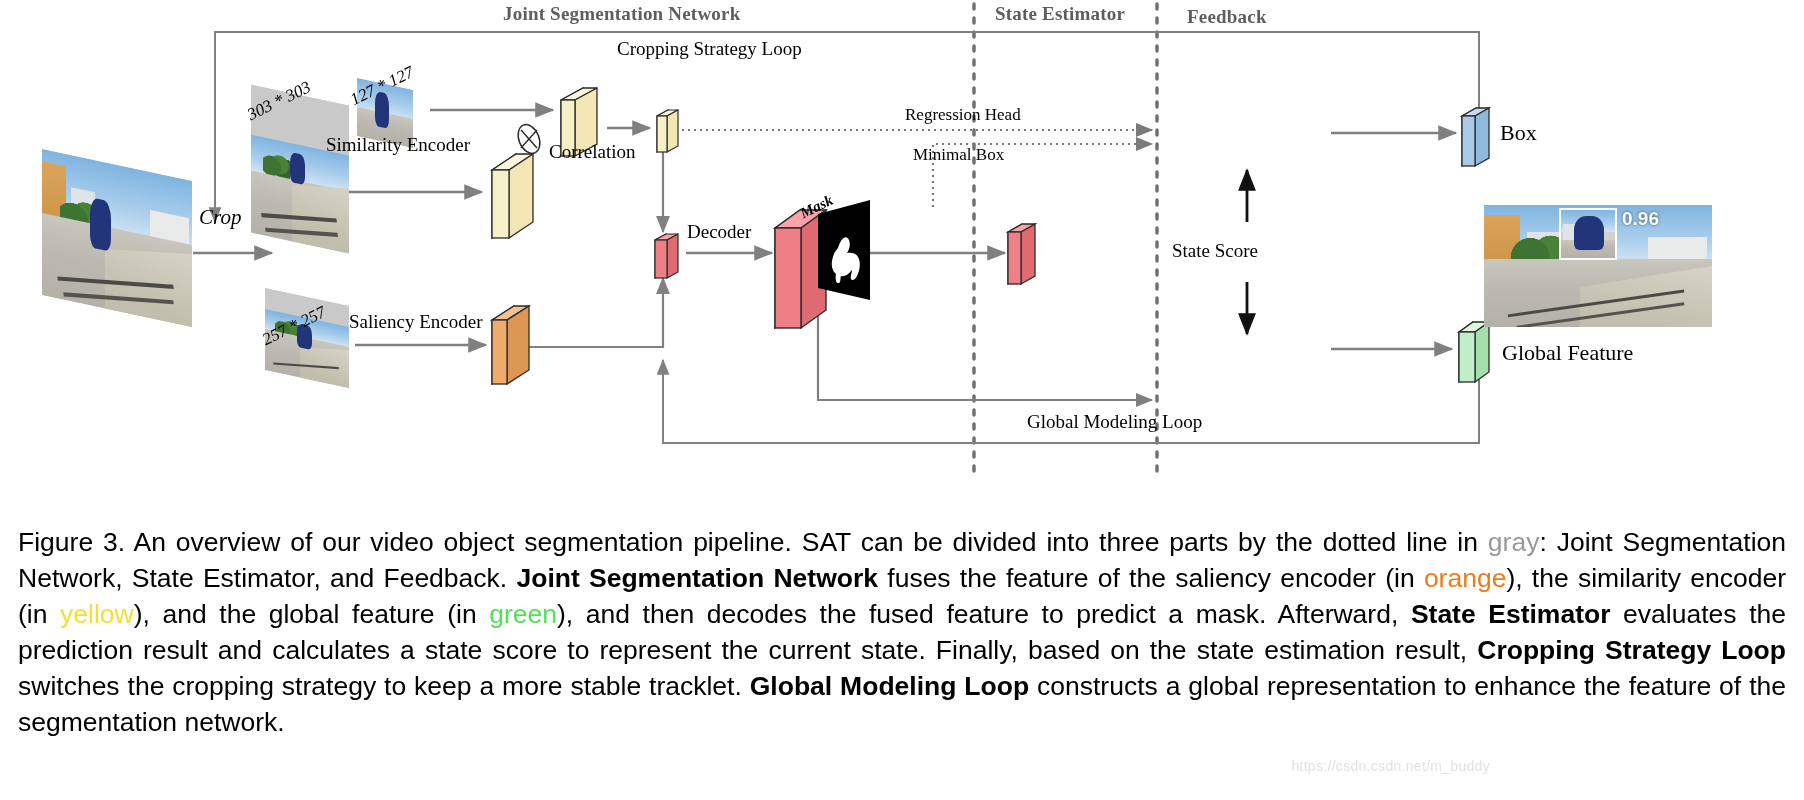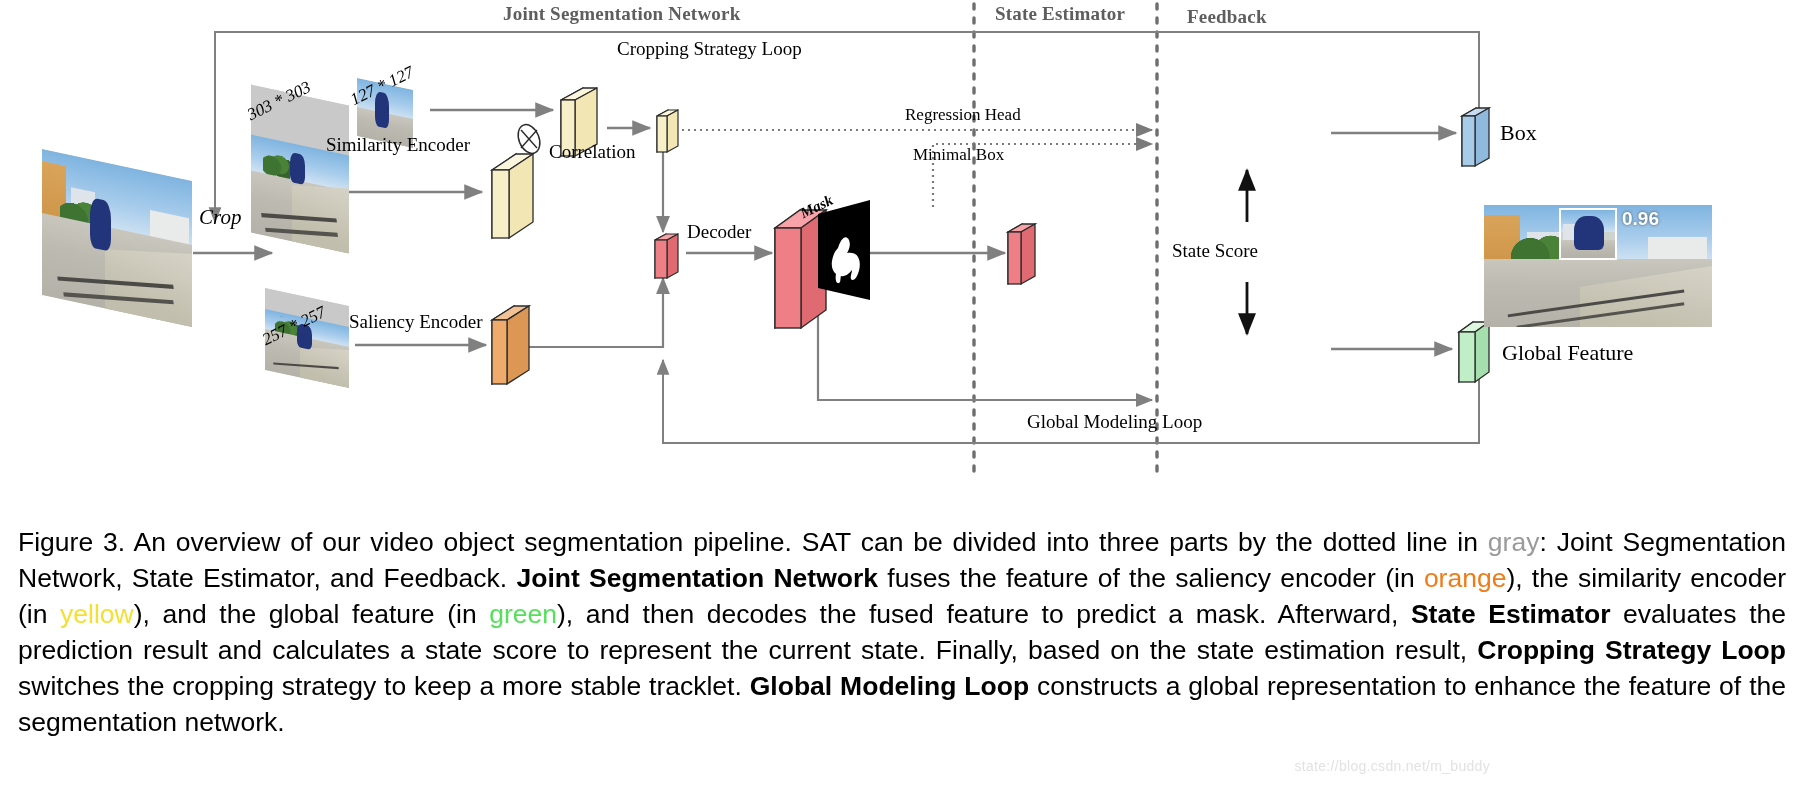--- a/index.html
+++ b/index.html
@@ -422,15 +422,15 @@
         <div class="ground" style="height:38%;"></div>
         <div class="person" style="left:24%; top:12%; width:56%; height:72%; border-radius:40% 40% 18% 18%;"></div>
       </div>
     </div>
     <div style="position:absolute; left:1622px; top:208px; font-family:'Liberation Sans',sans-serif; font-weight:bold; font-size:19px; color:#ffffff; text-shadow:0 0 3px rgba(0,0,0,.55);">0.96</div>
 
   </div>
 
   <div id="caption"><span>Figure 3.</span><span> An overview of our video object segmentation pipeline.  SAT can be divided into three parts by the dotted line in </span><span class="c-gray">gray</span><span>: Joint Segmentation Network, State Estimator, and Feedback. </span><b>Joint Segmentation Network</b><span> fuses the feature of the saliency encoder (in </span><span class="c-orange">orange</span><span>), the similarity encoder (in </span><span class="c-yellow">yellow</span><span>), and the global feature (in </span><span class="c-green">green</span><span>), and then decodes the fused feature to predict a mask. Afterward, </span><b>State Estimator</b><span> evaluates the prediction result and calculates a state score to represent the current state.  Finally, based on the state estimation result, </span><b>Cropping Strategy Loop</b><span> switches the cropping strategy to keep a more stable tracklet. </span><b>Global Modeling Loop</b><span> constructs a global representation to enhance the feature of the segmentation network.</span></div>
 
-  <div id="watermark">state://blog.csdn.net/m_buddy</div>
+  <div id="watermark">https://csdn.csdn.net/m_buddy</div>
 
 </div>
 
 </body></html>

